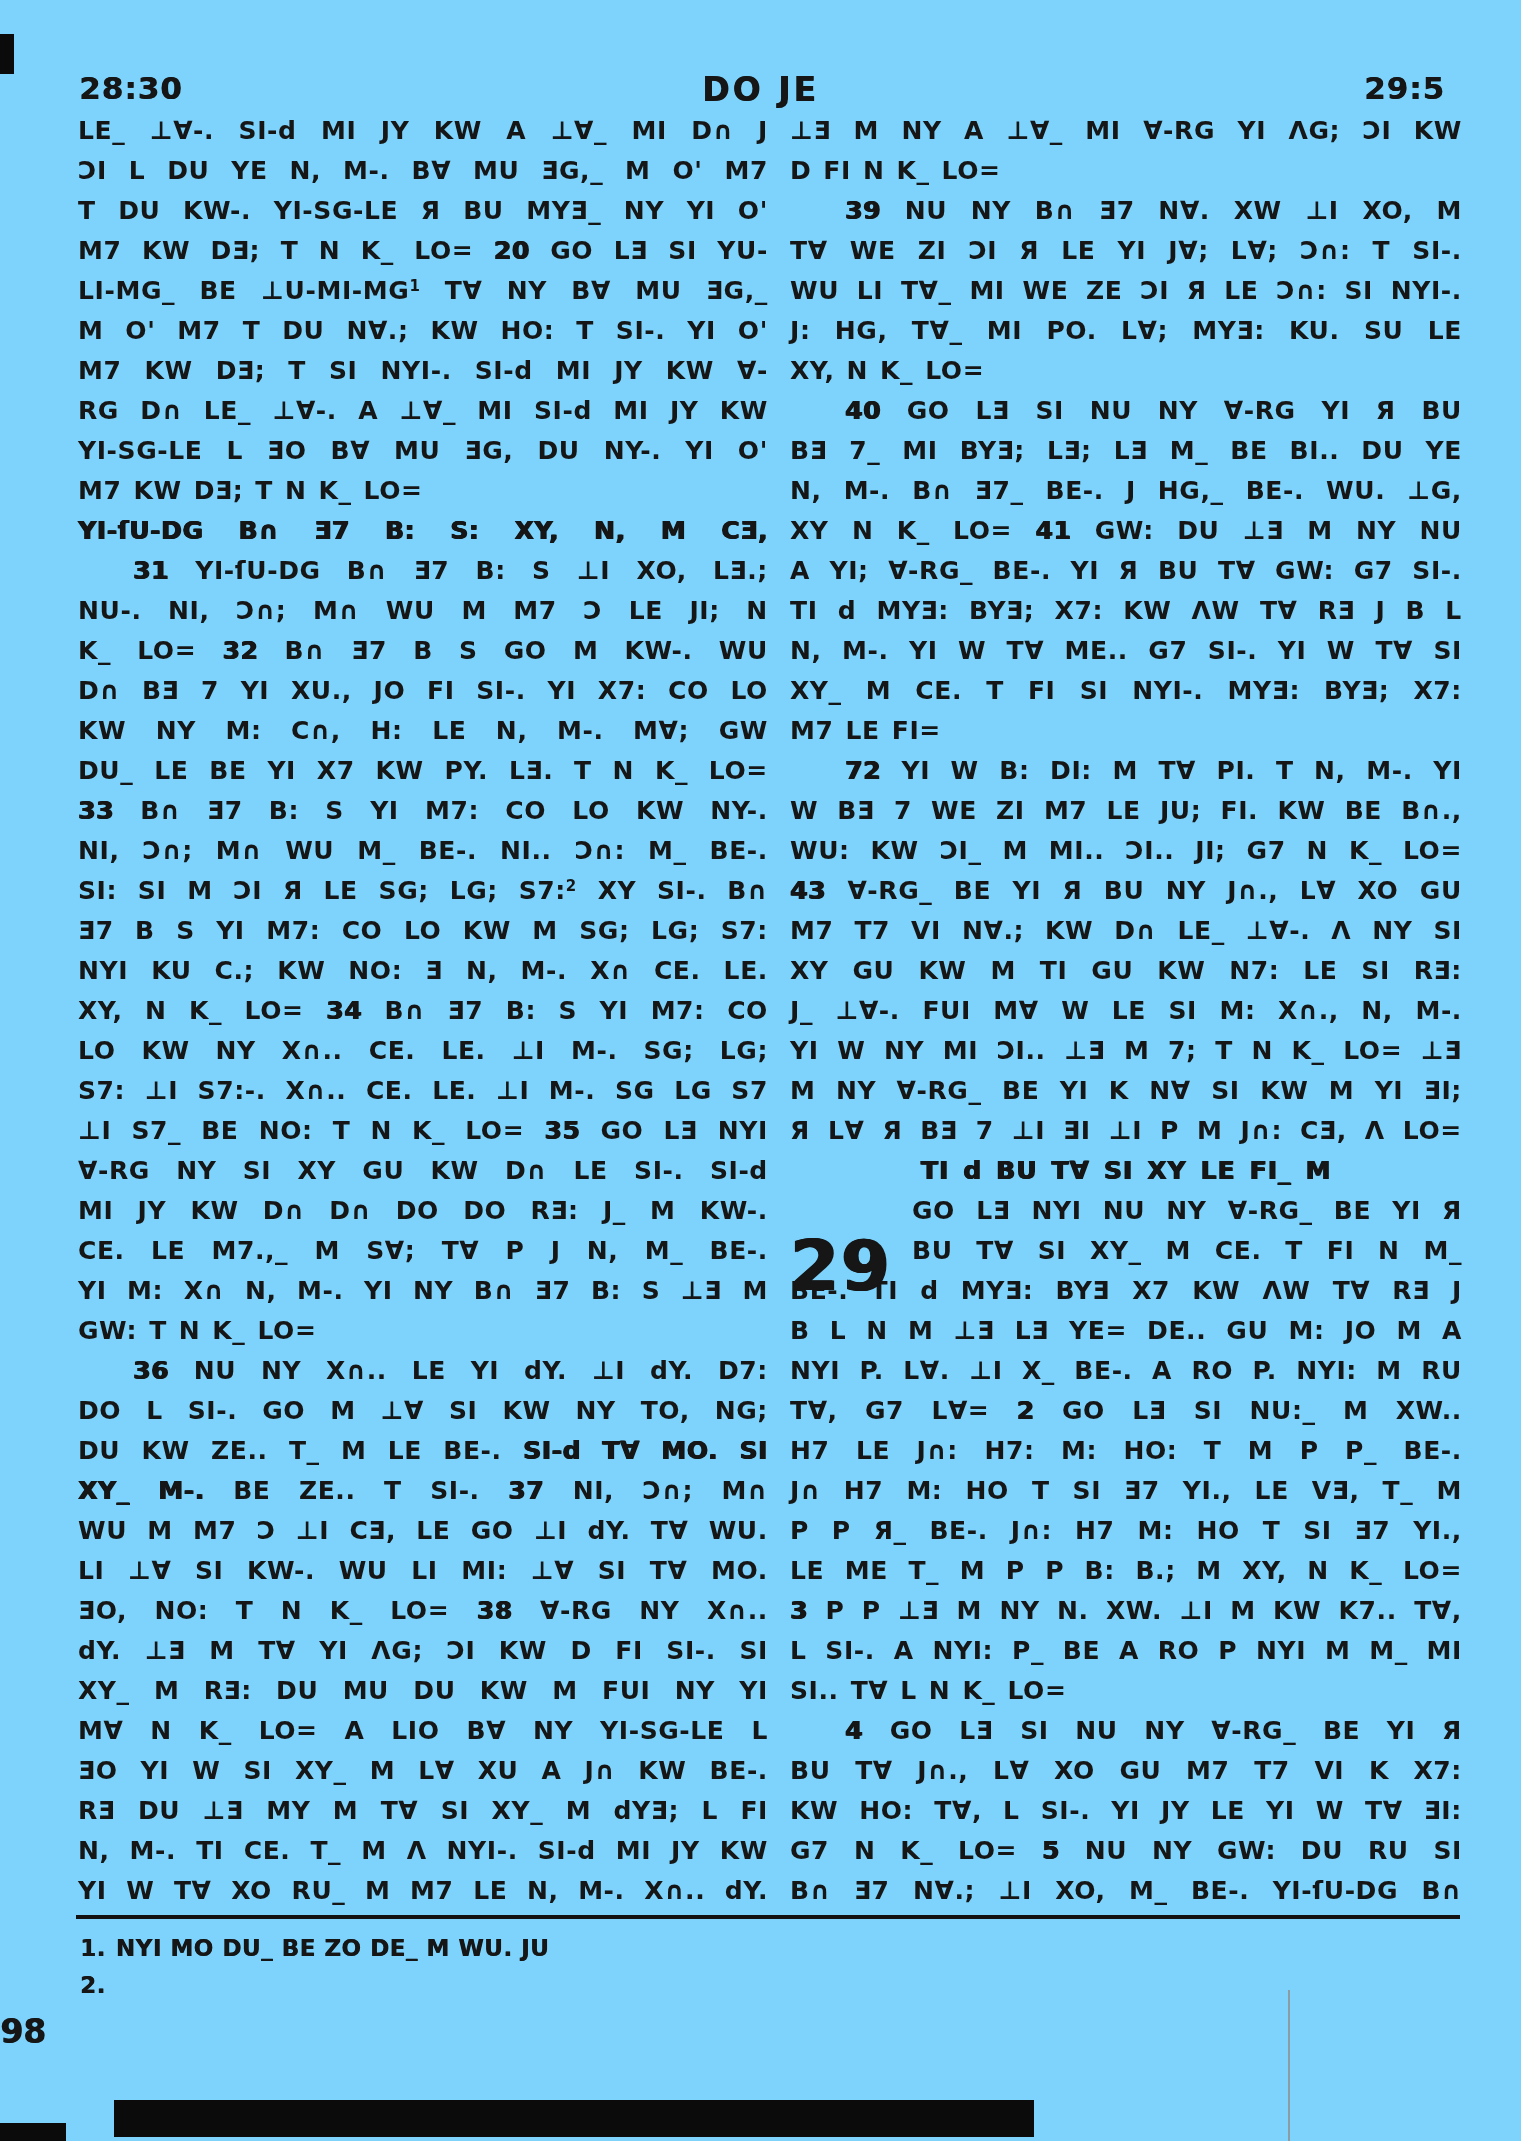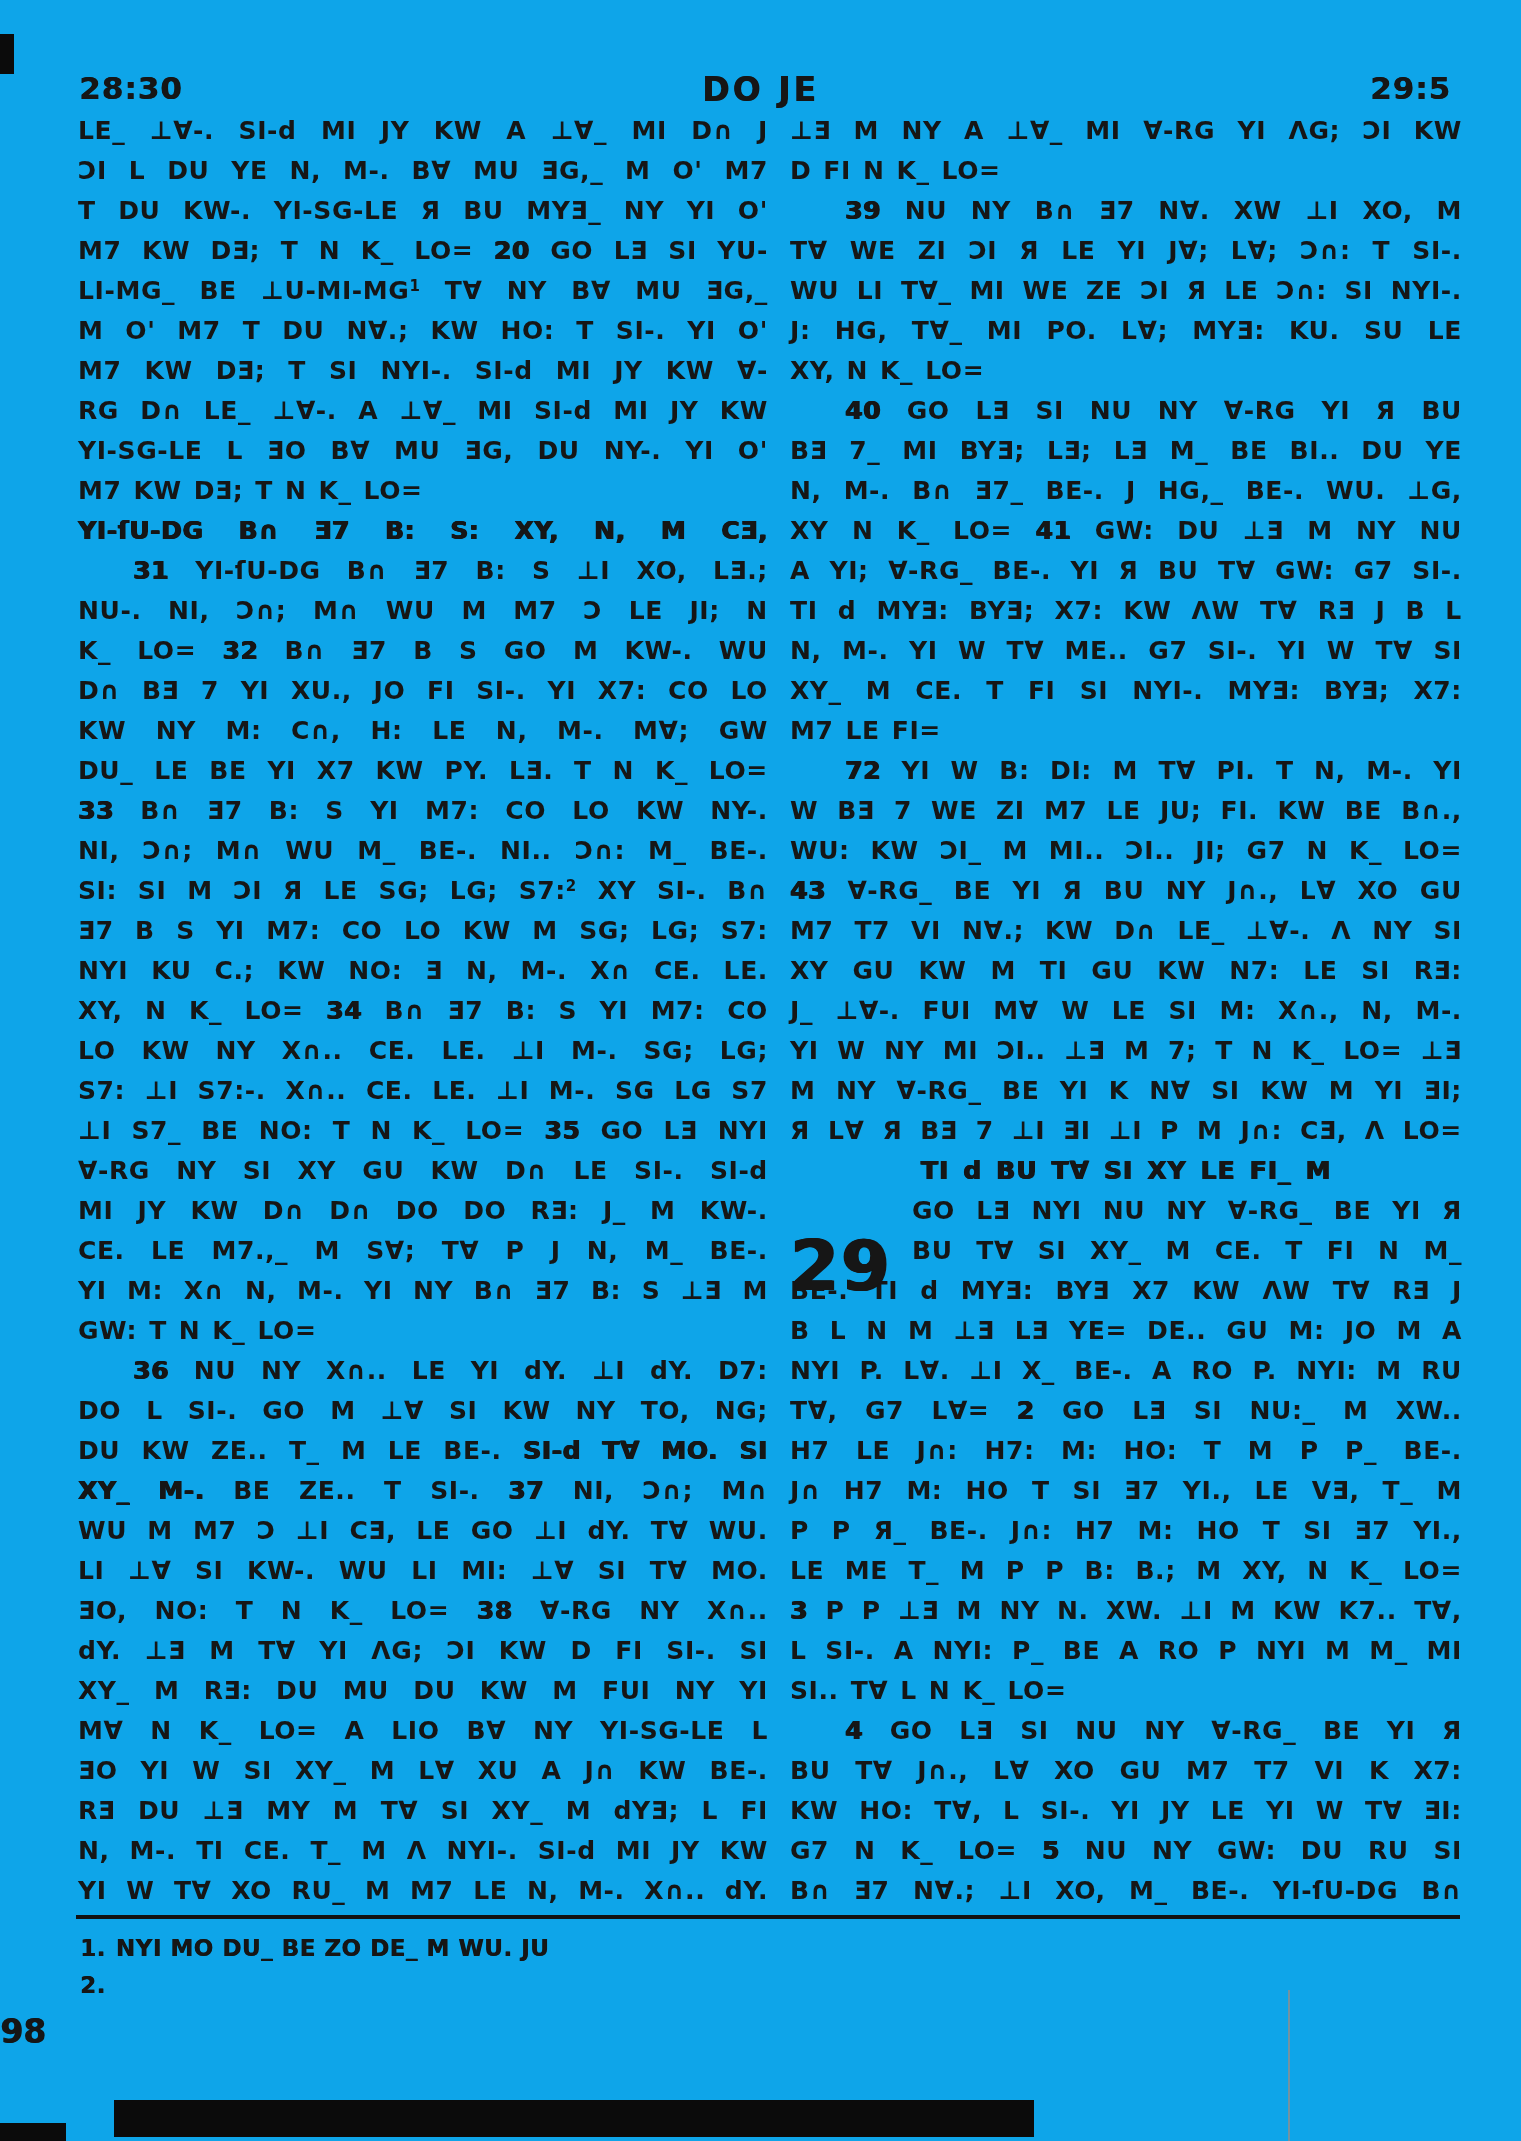--- a/index.html
+++ b/index.html
@@ -1,23 +1,23 @@
 <!DOCTYPE html>
 <html><head>
 <meta charset="utf-8">
 <style>
   html,body{margin:0;padding:0;background:#e8e8e6;}
-  .page{position:relative;width:1521px;height:2141px;background:#0ea5e9;overflow:hidden;
+  .page{position:relative;width:1521px;height:2141px;background:#7dd3fc;overflow:hidden;
         font-family:"DejaVu Sans",sans-serif;color:#161616;}
   
   .hdr{position:absolute;top:70px;font-weight:bold;font-size:31px;letter-spacing:1px;
        text-shadow:0.6px 0 currentColor;}
   .hdr-left{left:79px;}
   .hdr-center{left:0;width:100%;text-align:center;letter-spacing:3px;font-size:33px;}
-  .hdr-right{right:70px;}
+  .hdr-right{right:76px;}
   
   .col{position:absolute;top:112px;}
   .col-left{left:78px;width:690px;}
   .col-right{left:790px;width:672px;}
   .line{display:flex;justify-content:space-between;gap:8px;height:40px;line-height:38px;
         font-size:25px;font-weight:bold;letter-spacing:0.6px;white-space:nowrap;}
   .line.nj{justify-content:flex-start;gap:12px;}
   .line.heading{justify-content:center;gap:14px;letter-spacing:1px;}
   .line.ind1{padding-left:55px;text-align:right;}
   .line.ind2{padding-left:122px;}

